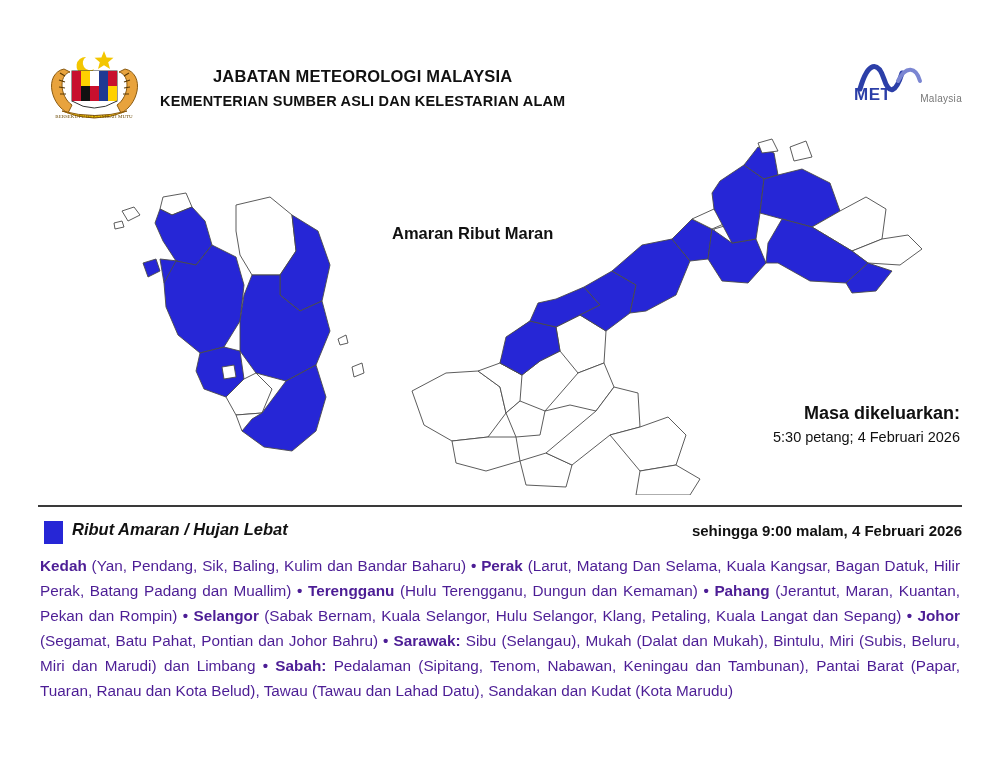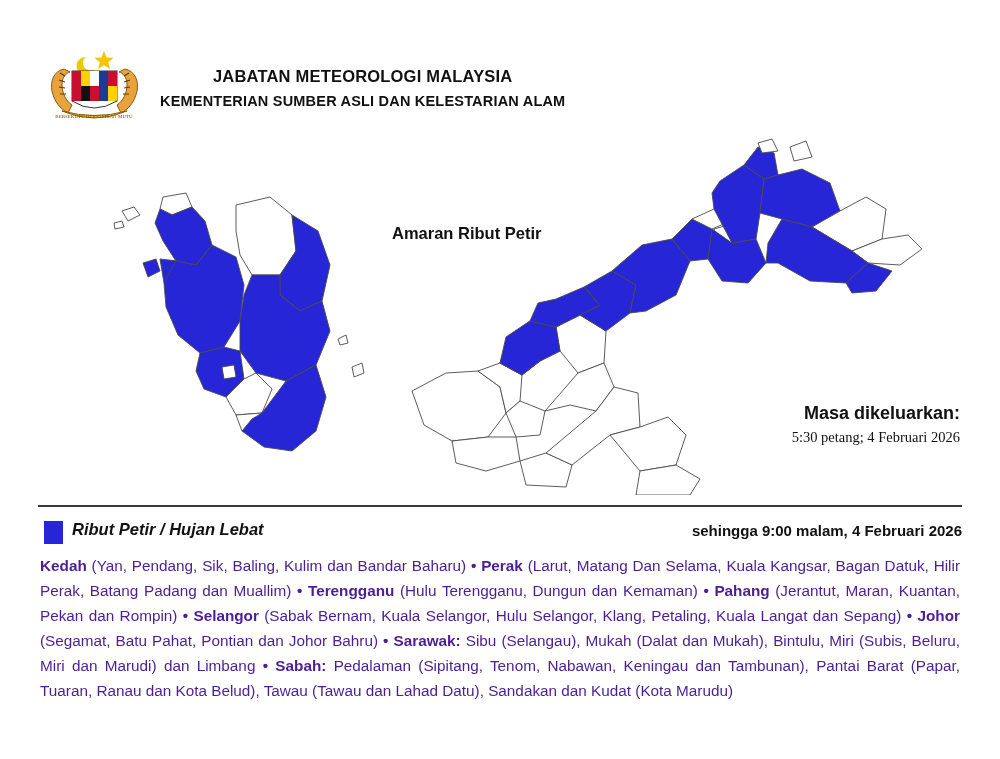--- a/index.html
+++ b/index.html
@@ -102,21 +102,20 @@
     font-size: 18px;
     font-weight: bold;
     color: #111111;
     line-height: 20px;
   }
   .issued-value {
     font-size: 14.5px;
     color: #111111;
     line-height: 22px;
     margin-top: 3px;
-    font-family: Liberation Serif, serif;
   }
 
   svg.maps {
     position: absolute;
     left: 0; top: 0;
     width: 1000px;
     height: 360px;
   }
   .state-poly {
     fill: #ffffff;
@@ -215,20 +214,28 @@
 
     <path d="M20 66 q32 14 65 0 q-32 9 -65 0 z" fill="#f3c600" stroke="#8a5a10" stroke-width="1"></path>
     <text x="52" y="73" font-size="5" text-anchor="middle" fill="#6b4a05" font-family="'Liberation Serif', serif">BERSEKUTU BERTAMBAH MUTU</text>
   </svg>
 
   <div class="header-text">
     <div class="header-line1">JABATAN METEOROLOGI MALAYSIA</div>
     <div class="header-line2">KEMENTERIAN SUMBER ASLI DAN KELESTARIAN ALAM</div>
   </div>
 
+  <div class="met-logo">
+    <svg viewBox="0 0 110 52" width="110" height="52">
+      <path d="M8 34 C16 6 26 6 32 24 C37 40 44 38 50 18" stroke="#2c3fa8" stroke-width="5" fill="none" stroke-linecap="round"></path>
+      <path d="M46 26 C54 10 64 12 68 26" stroke="#7b86d2" stroke-width="4" fill="none" stroke-linecap="round"></path>
+    </svg>
+    <div class="met-word">MET</div>
+    <div class="met-sub">Malaysia</div>
+  </div>
 </div>
 
 <div class="map-area">
 
   <svg class="maps" viewBox="0 0 1000 360">
 
     <g>
 
       <polygon class="state-poly" points="163,62 186,58 192,72 172,80 160,74"></polygon>
 
@@ -303,29 +310,29 @@
       <polygon class="state-poly" points="840,76 866,62 886,74 882,104 852,116 812,92"></polygon>
       <polygon class="state-poly" points="882,104 908,100 922,114 900,130 868,128 852,116"></polygon>
 
       <polygon class="state-poly warn" points="782,84 812,92 852,116 868,128 846,148 810,146 778,128 766,128 768,108" fill="#2626d6"></polygon>
       <polygon class="state-poly warn" points="846,148 868,128 892,136 876,156 852,158" fill="#2626d6"></polygon>
 
       <polygon class="state-poly" points="640,336 676,330 700,344 690,360 636,360"></polygon>
     </g>
   </svg>
 
-  <div class="map-title">Amaran Ribut Petir</div>
+  <div class="map-title">Amaran Ribut Maran</div>
 
   <div class="issued-block">
     <div class="issued-label">Masa dikeluarkan:</div>
     <div class="issued-value">5:30 petang; 4 Februari 2026</div>
   </div>
 </div>
 
 <div class="divider"></div>
 
 <div class="legend-row">
   <div class="legend-swatch" style="background: rgb(38, 38, 214);"></div>
-  <div class="legend-label">Ribut Petir / Hujan Lebat</div>
+  <div class="legend-label">Ribut Amaran / Hujan Lebat</div>
   <div class="legend-until">sehingga 9:00 malam, 4 Februari 2026</div>
 </div>
 
 <div class="areas"><b>Kedah</b><span> (Yan, Pendang, Sik, Baling, Kulim dan Bandar Baharu)</span><b class="sep"> • </b><b>Perak</b><span> (Larut, Matang Dan Selama, Kuala Kangsar, Bagan Datuk, Hilir Perak, Batang Padang dan Muallim)</span><b class="sep"> • </b><b>Terengganu</b><span> (Hulu Terengganu, Dungun dan Kemaman)</span><b class="sep"> • </b><b>Pahang</b><span> (Jerantut, Maran, Kuantan, Pekan dan Rompin)</span><b class="sep"> • </b><b>Selangor</b><span> (Sabak Bernam, Kuala Selangor, Hulu Selangor, Klang, Petaling, Kuala Langat dan Sepang)</span><b class="sep"> • </b><b>Johor</b><span> (Segamat, Batu Pahat, Pontian dan Johor Bahru)</span><b class="sep"> • </b><b>Sarawak:</b><span> Sibu (Selangau), Mukah (Dalat dan Mukah), Bintulu, Miri (Subis, Beluru, Miri dan Marudi) dan Limbang</span><b class="sep"> • </b><b>Sabah:</b><span> Pedalaman (Sipitang, Tenom, Nabawan, Keningau dan Tambunan), Pantai Barat (Papar, Tuaran, Ranau dan Kota Belud), Tawau (Tawau dan Lahad Datu), Sandakan dan Kudat (Kota Marudu)</span></div>
 
 </body></html>

